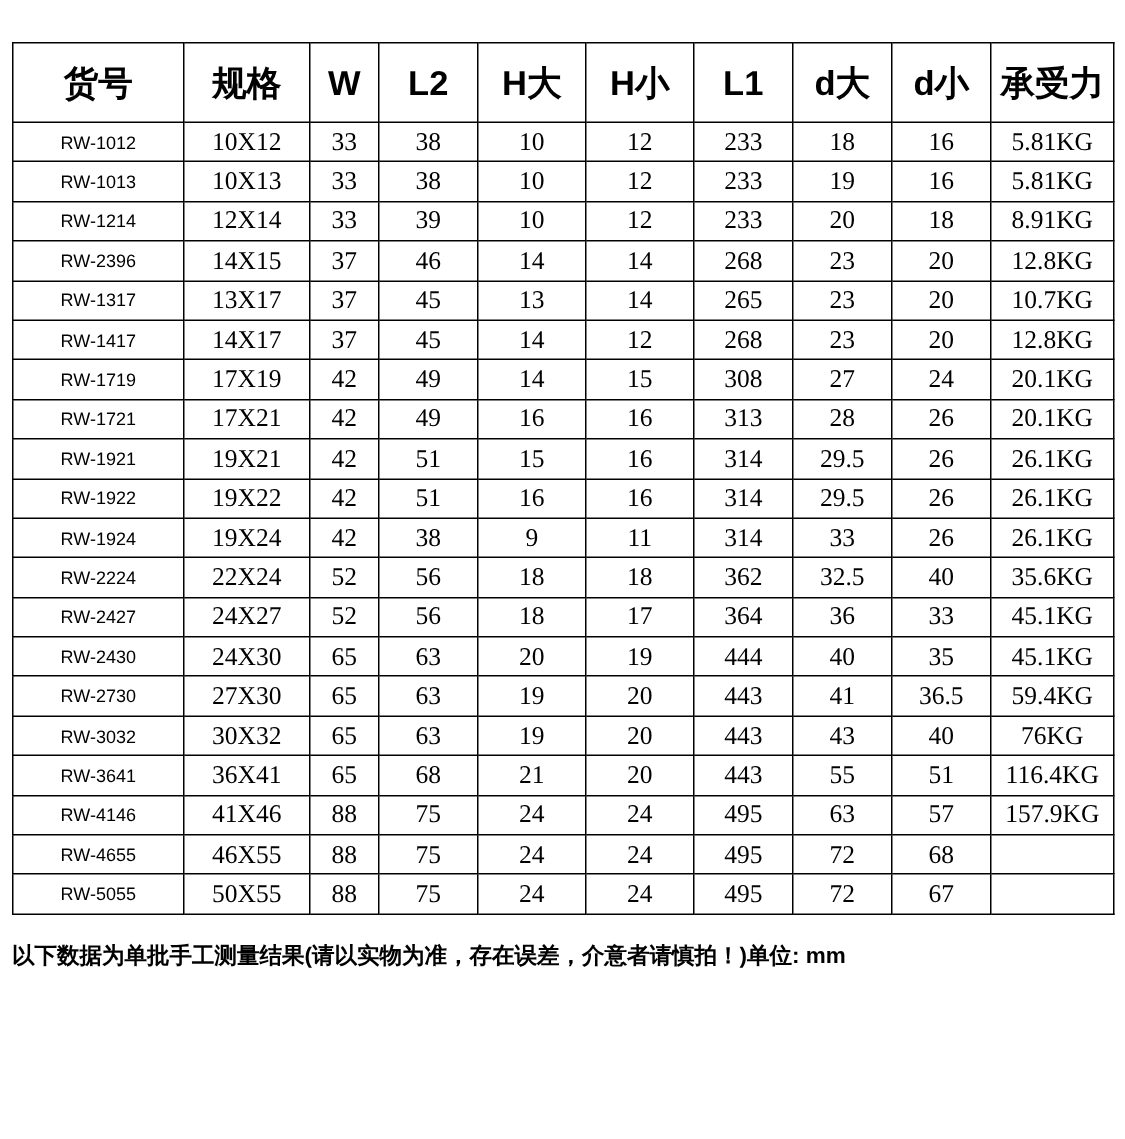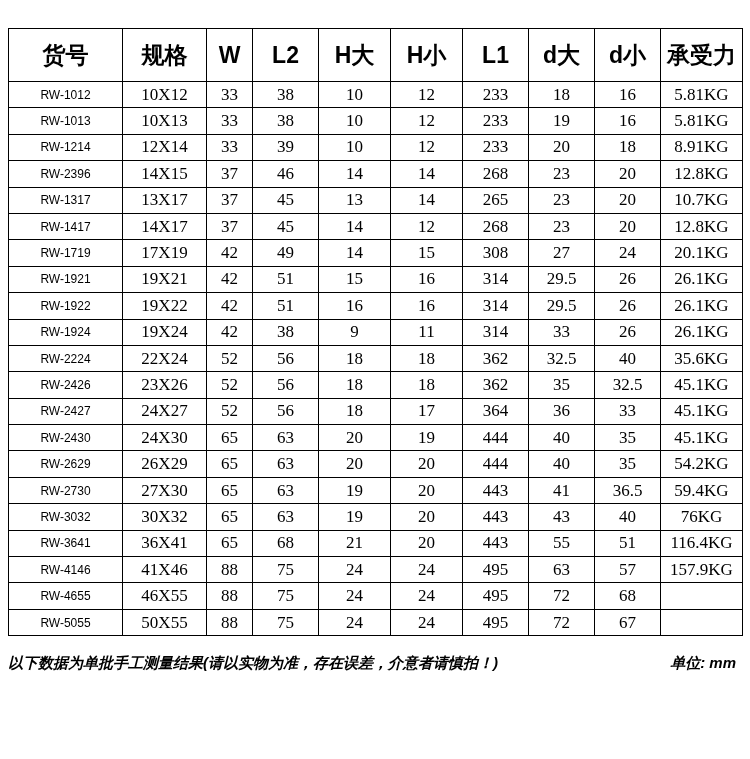--- a/index.html
+++ b/index.html
@@ -64,25 +64,23 @@
   col.c8 { width: 66px; }
   col.c9 { width: 82px; }
 
   .footer {
     margin-top: 18px;
     width: 734px;
     margin-left: auto;
     margin-right: auto;
     display: flex;
     align-items: center;
-    justify-content: space-between;
     font-size: 15px;
     font-weight: bold;
     font-family: "Liberation Sans", "DejaVu Sans", sans-serif;
-    font-style: italic;
   }
   .footer .note { letter-spacing: 0px; }
   .footer .unit { white-space: nowrap; padding-right: 6px; }
 </style>
 </head>
 <body>
 
 <div class="sheet">
 
   <table class="spec">
@@ -191,20 +189,32 @@
           <td>42</td>
           <td>49</td>
           <td>14</td>
           <td>15</td>
           <td>308</td>
           <td>27</td>
           <td>24</td>
           <td>20.1KG</td>
         </tr>
         <tr>
+          <td class="code">RW-1721</td>
+          <td>17X21</td>
+          <td>42</td>
+          <td>49</td>
+          <td>16</td>
+          <td>16</td>
+          <td>313</td>
+          <td>28</td>
+          <td>26</td>
+          <td>20.1KG</td>
+        </tr>
+        <tr>
           <td class="code">RW-1921</td>
           <td>19X21</td>
           <td>42</td>
           <td>51</td>
           <td>15</td>
           <td>16</td>
           <td>314</td>
           <td>29.5</td>
           <td>26</td>
           <td>26.1KG</td>
@@ -237,32 +247,20 @@
           <td class="code">RW-2224</td>
           <td>22X24</td>
           <td>52</td>
           <td>56</td>
           <td>18</td>
           <td>18</td>
           <td>362</td>
           <td>32.5</td>
           <td>40</td>
           <td>35.6KG</td>
-        </tr>
-        <tr>
-          <td class="code">RW-2426</td>
-          <td>23X26</td>
-          <td>52</td>
-          <td>56</td>
-          <td>18</td>
-          <td>18</td>
-          <td>362</td>
-          <td>35</td>
-          <td>32.5</td>
-          <td>45.1KG</td>
         </tr>
         <tr>
           <td class="code">RW-2427</td>
           <td>24X27</td>
           <td>52</td>
           <td>56</td>
           <td>18</td>
           <td>17</td>
           <td>364</td>
           <td>36</td>
@@ -275,32 +273,20 @@
           <td>65</td>
           <td>63</td>
           <td>20</td>
           <td>19</td>
           <td>444</td>
           <td>40</td>
           <td>35</td>
           <td>45.1KG</td>
         </tr>
         <tr>
-          <td class="code">RW-2629</td>
-          <td>26X29</td>
-          <td>65</td>
-          <td>63</td>
-          <td>20</td>
-          <td>20</td>
-          <td>444</td>
-          <td>40</td>
-          <td>35</td>
-          <td>54.2KG</td>
-        </tr>
-        <tr>
           <td class="code">RW-2730</td>
           <td>27X30</td>
           <td>65</td>
           <td>63</td>
           <td>19</td>
           <td>20</td>
           <td>443</td>
           <td>41</td>
           <td>36.5</td>
           <td>59.4KG</td>

